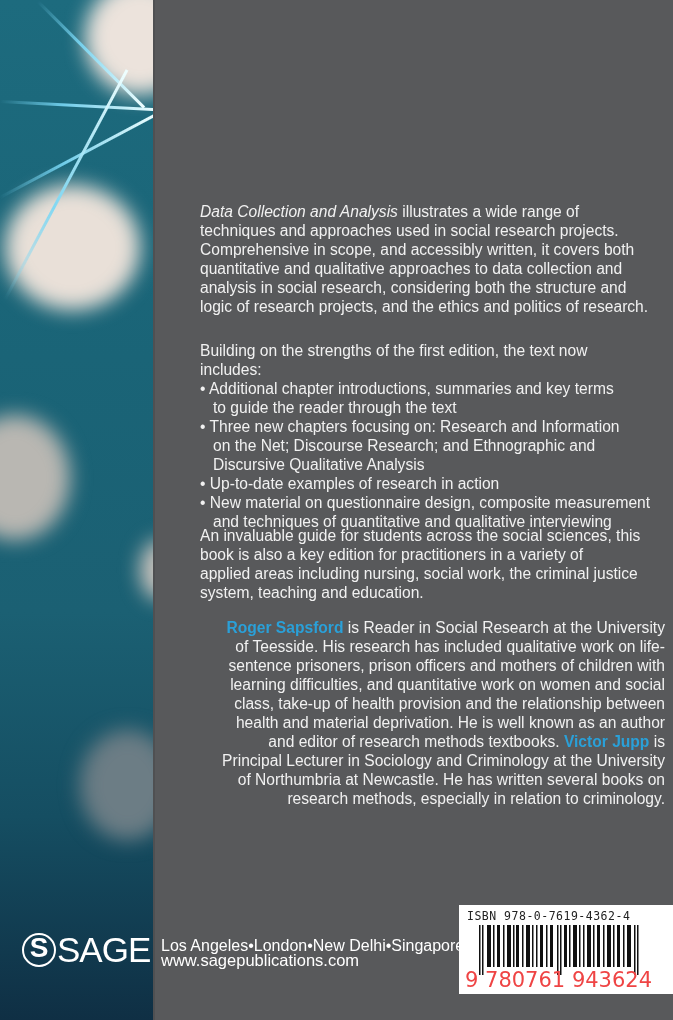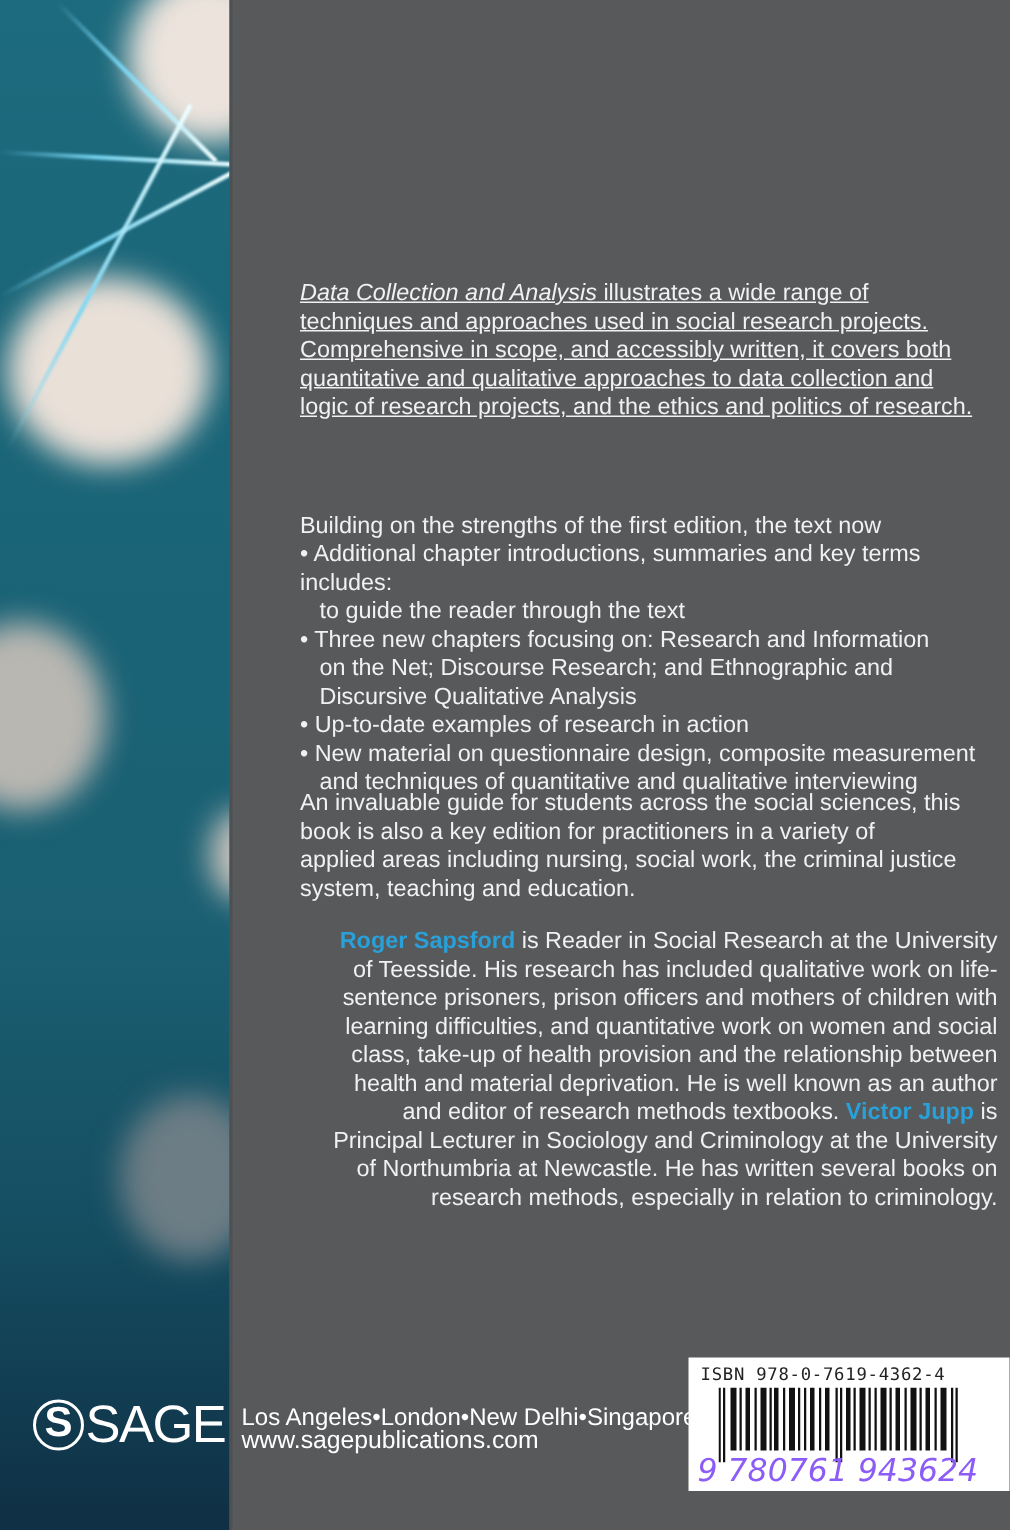--- a/index.html
+++ b/index.html
@@ -16,21 +16,21 @@
   .logo { position:absolute; left:22px; top:933px; display:flex; align-items:center; color:#fff; }
   .logo-mark { width:34px; height:34px; border:2.5px solid #fff; border-radius:50%; box-sizing:border-box; position:relative; overflow:hidden; }
   .logo-mark .s { position:absolute; left:0; right:0; top:-3px; text-align:center; font-weight:bold; font-size:28px; color:#fff; }
   .logo-text { font-size:35px; letter-spacing:-1px; margin-left:1px; line-height:34px; }
   .pub { position:absolute; left:161px; top:939px; color:#fff; }
   .pub .cities { font-size:16px; line-height:13px; }
   .pub .url { font-size:16.5px; line-height:17px; }
   .barcode-box { position:absolute; left:459px; top:905px; width:193px; height:89px; background:#fff;padding-left:39px; }
   .isbn-top { position:absolute; left:8px; top:4px; font-family:"DejaVu Sans Mono", monospace; font-size:11.5px; color:#222; letter-spacing:0.5px; white-space:nowrap; }
   .bars { position:absolute; left:20px; top:20px; width:165px; height:50px; }
-  .bar-num { position:absolute; left:6px; top:63px; font-family:"DejaVu Sans", sans-serif; font-size:21px; color:#8b5cf6; white-space:nowrap;font-style:italic; }
+  .bar-num { position:absolute; left:6px; top:63px; font-family:"DejaVu Sans", sans-serif; font-size:21px; color:#ef4444; white-space:nowrap; }
 </style>
 </head>
 <body>
 
 <div class="left-panel">
   <div class="bokeh" style="left:85px; top:-20px; width:110px; height:115px; background:#ece3dc;"></div>
   <div class="bokeh" style="left:5px; top:185px; width:135px; height:125px; background:#e9e0d8;"></div>
   <div class="bokeh" style="left:-40px; top:415px; width:110px; height:125px; background:#b9b7b2;"></div>
   <div class="bokeh" style="left:140px; top:540px; width:40px; height:60px; background:#c9c3bd;"></div>
   <div class="bokeh" style="left:80px; top:730px; width:95px; height:110px; background:#6c7d85;"></div>
@@ -40,32 +40,33 @@
   <div class="beam" style="left:5px; top:298px; width:260px; transform:rotate(-62deg);"></div>
   <div class="logo">
     <div class="logo-mark">
         <span class="s">S</span>
       </div>
     <span class="logo-text">SAGE</span>
   </div>
 </div>
 <div class="spine-edge"></div>
 
-<div class="p" style="top:186px;text-decoration:underline;">
+<div class="p" style="top:202px;">
   <span class="line"><span class="it">Data Collection and Analysis</span><span> illustrates a wide range of</span></span>
   <span class="line">techniques and approaches used in social research projects.</span>
   <span class="line">Comprehensive in scope, and accessibly written, it covers both</span>
   <span class="line">quantitative and qualitative approaches to data collection and</span>
+  <span class="line">analysis in social research, considering both the structure and</span>
   <span class="line">logic of research projects, and the ethics and politics of research.</span>
 </div>
 
 <div class="p" style="top:319px;margin-top:22px;">
   <span class="line">Building on the strengths of the first edition, the text now</span>
+  <span class="line">includes:</span>
   <span class="line">• Additional chapter introductions, summaries and key terms</span>
-  <span class="line">includes:</span>
   <span class="line" style="white-space:pre">   to guide the reader through the text</span>
   <span class="line">• Three new chapters focusing on: Research and Information</span>
   <span class="line" style="white-space:pre">   on the Net; Discourse Research; and Ethnographic and</span>
   <span class="line" style="white-space:pre">   Discursive Qualitative Analysis</span>
   <span class="line">• Up-to-date examples of research in action</span>
   <span class="line">• New material on questionnaire design, composite measurement</span>
   <span class="line" style="white-space:pre">   and techniques of quantitative and qualitative interviewing</span>
 </div>
 
 <div class="p" style="top:526px;">

